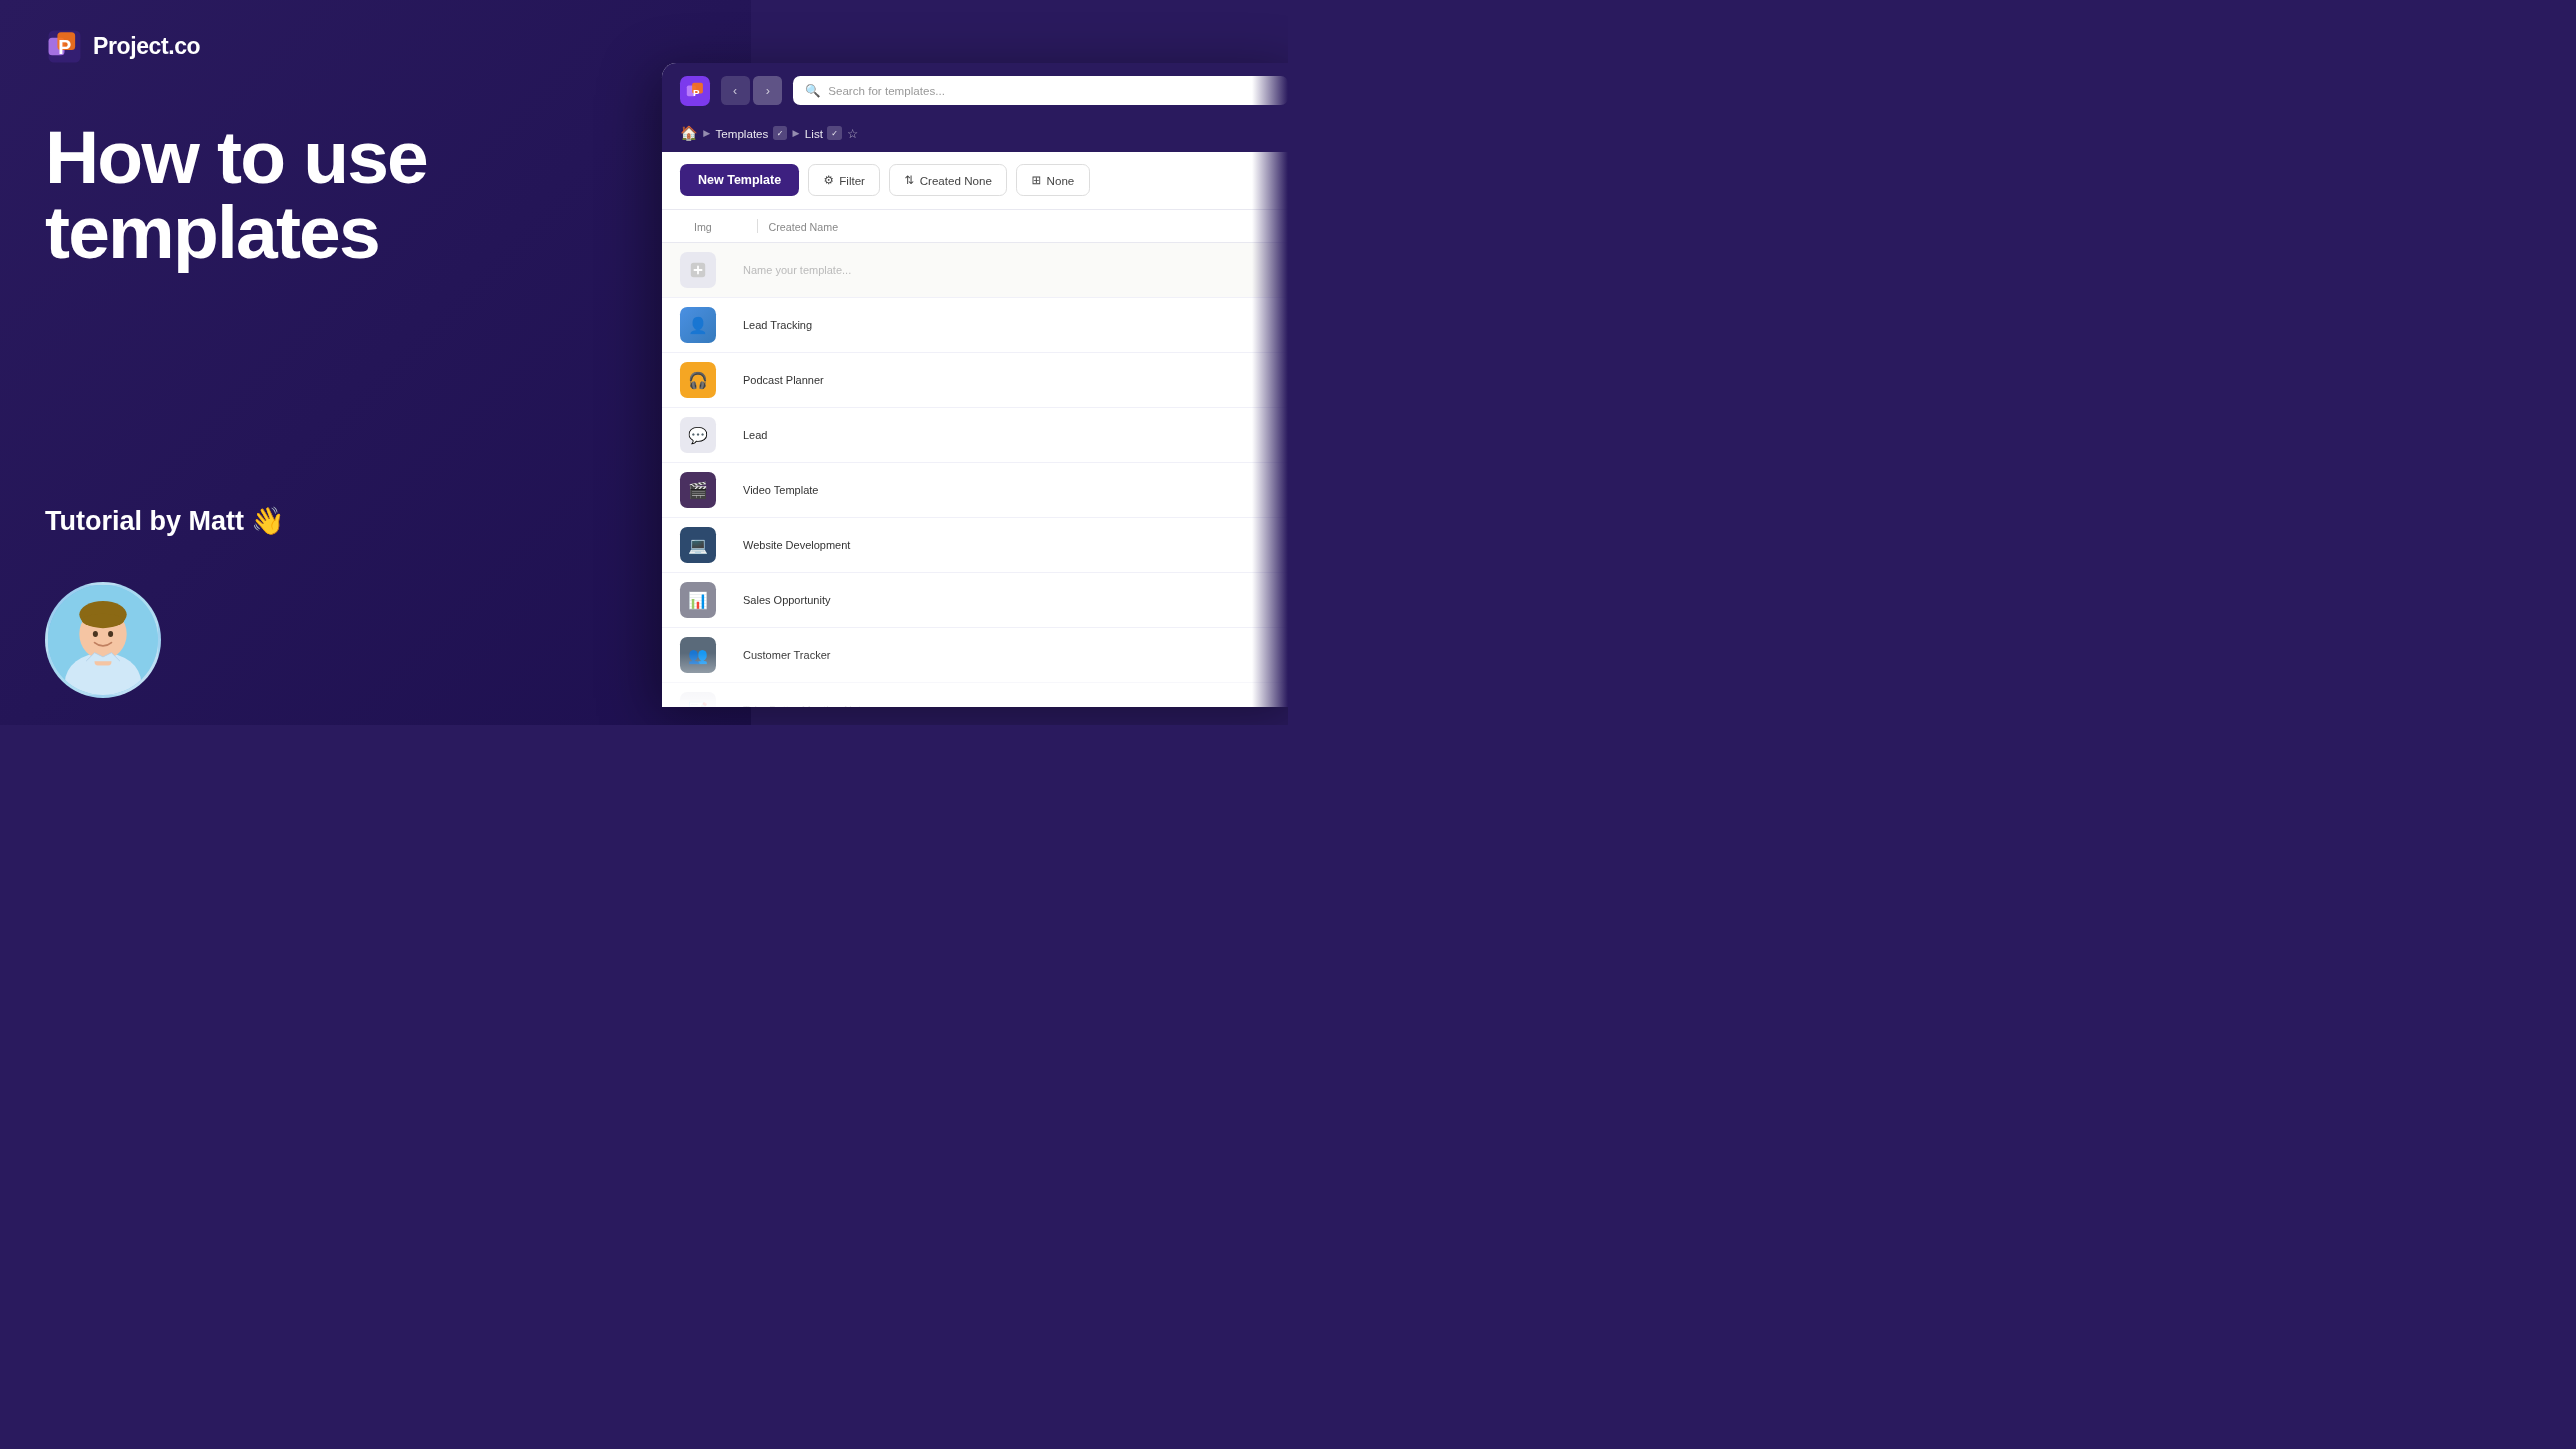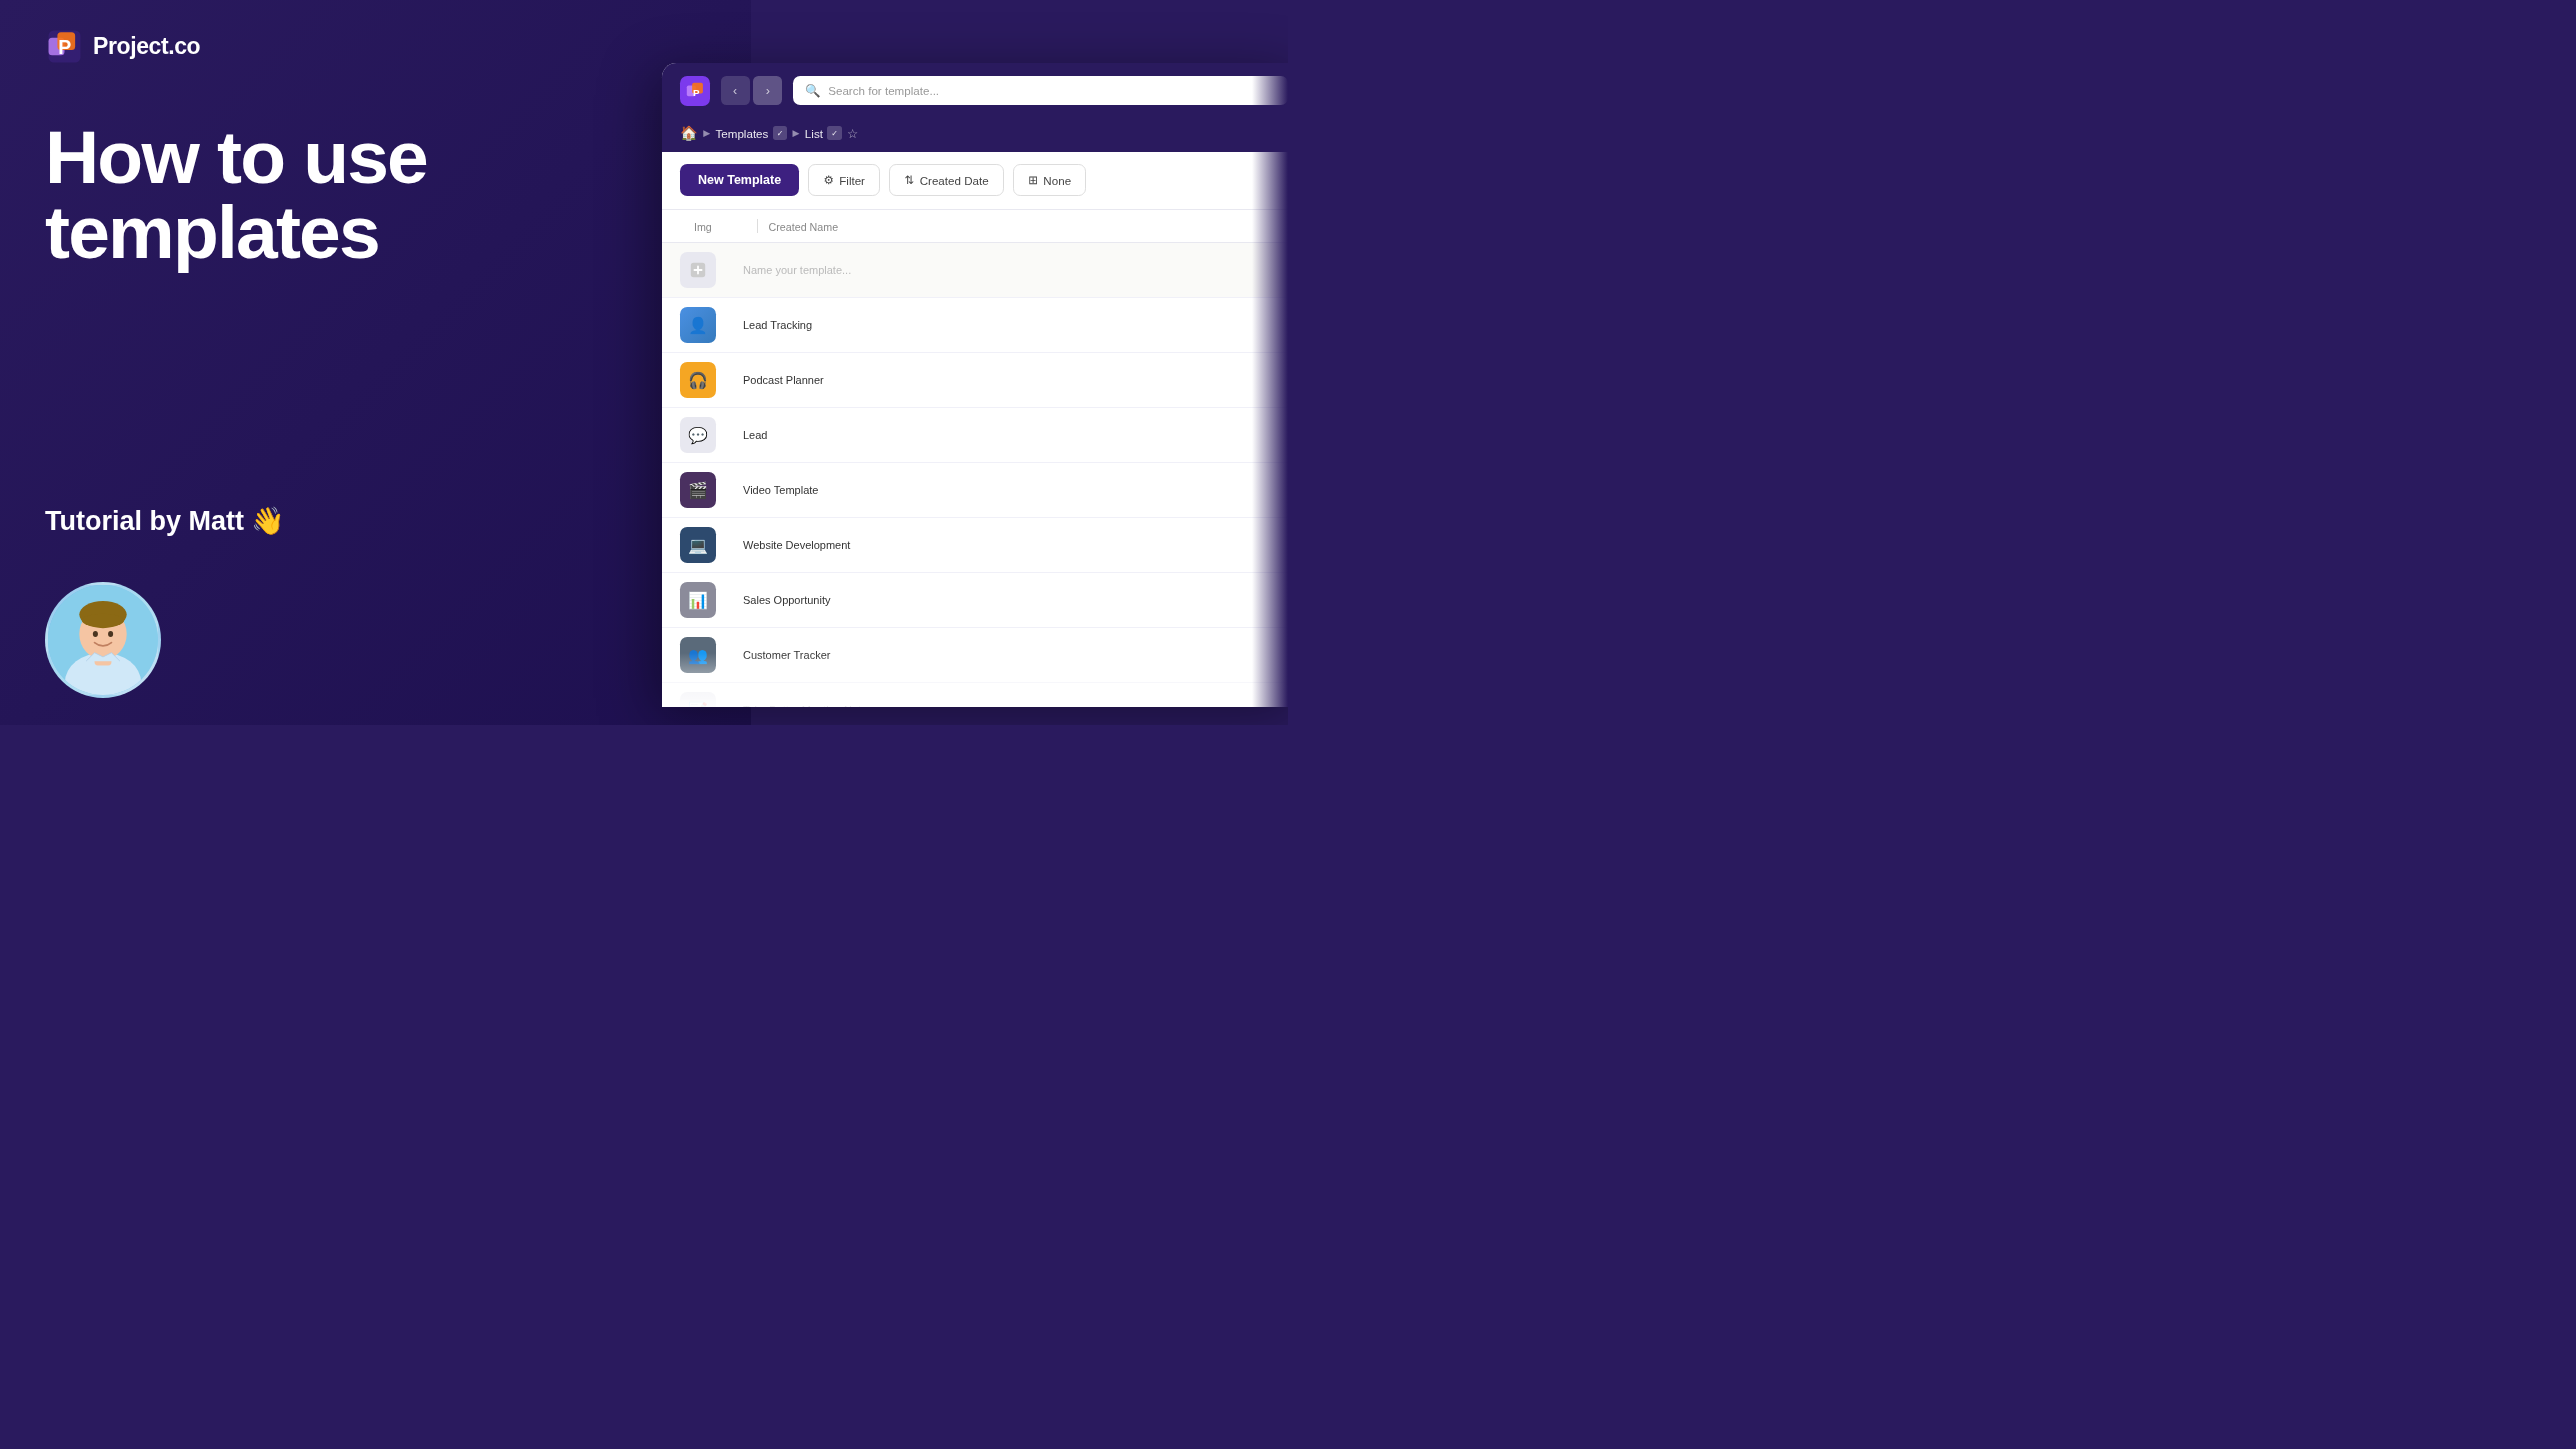--- a/index.html
+++ b/index.html
@@ -458,21 +458,21 @@
       </svg>
     </div>
 
     <div class="nav-buttons">
       <div class="nav-btn">‹</div>
       <div class="nav-btn active">›</div>
     </div>
 
     <div class="search-bar">
       <span class="search-icon">🔍</span>
-      <span>Search for template...</span>
+      <span>Search for templates...</span>
     </div>
   </div>
 
   <div class="breadcrumb">
     <span class="breadcrumb-home">🏠</span>
     <span class="breadcrumb-arrow">▶</span>
     <div class="breadcrumb-item">
       <span>Templates</span>
       <div class="breadcrumb-check">✓</div>
     </div>
@@ -485,21 +485,21 @@
   </div>
 
   <div class="toolbar">
     <button class="btn-new-template">New Template</button>
     <button class="btn-filter">
       <span>⚙</span>
       <span>Filter</span>
     </button>
     <button class="btn-sort">
       <span>⇅</span>
-      <span>Created Date</span>
+      <span>Created None</span>
     </button>
     <button class="btn-none">
       <span>⊞</span>
       <span>None</span>
     </button>
   </div>
 
   <div class="table-header">
     <div class="col-img">Img</div>
     <div class="col-divider"></div>

